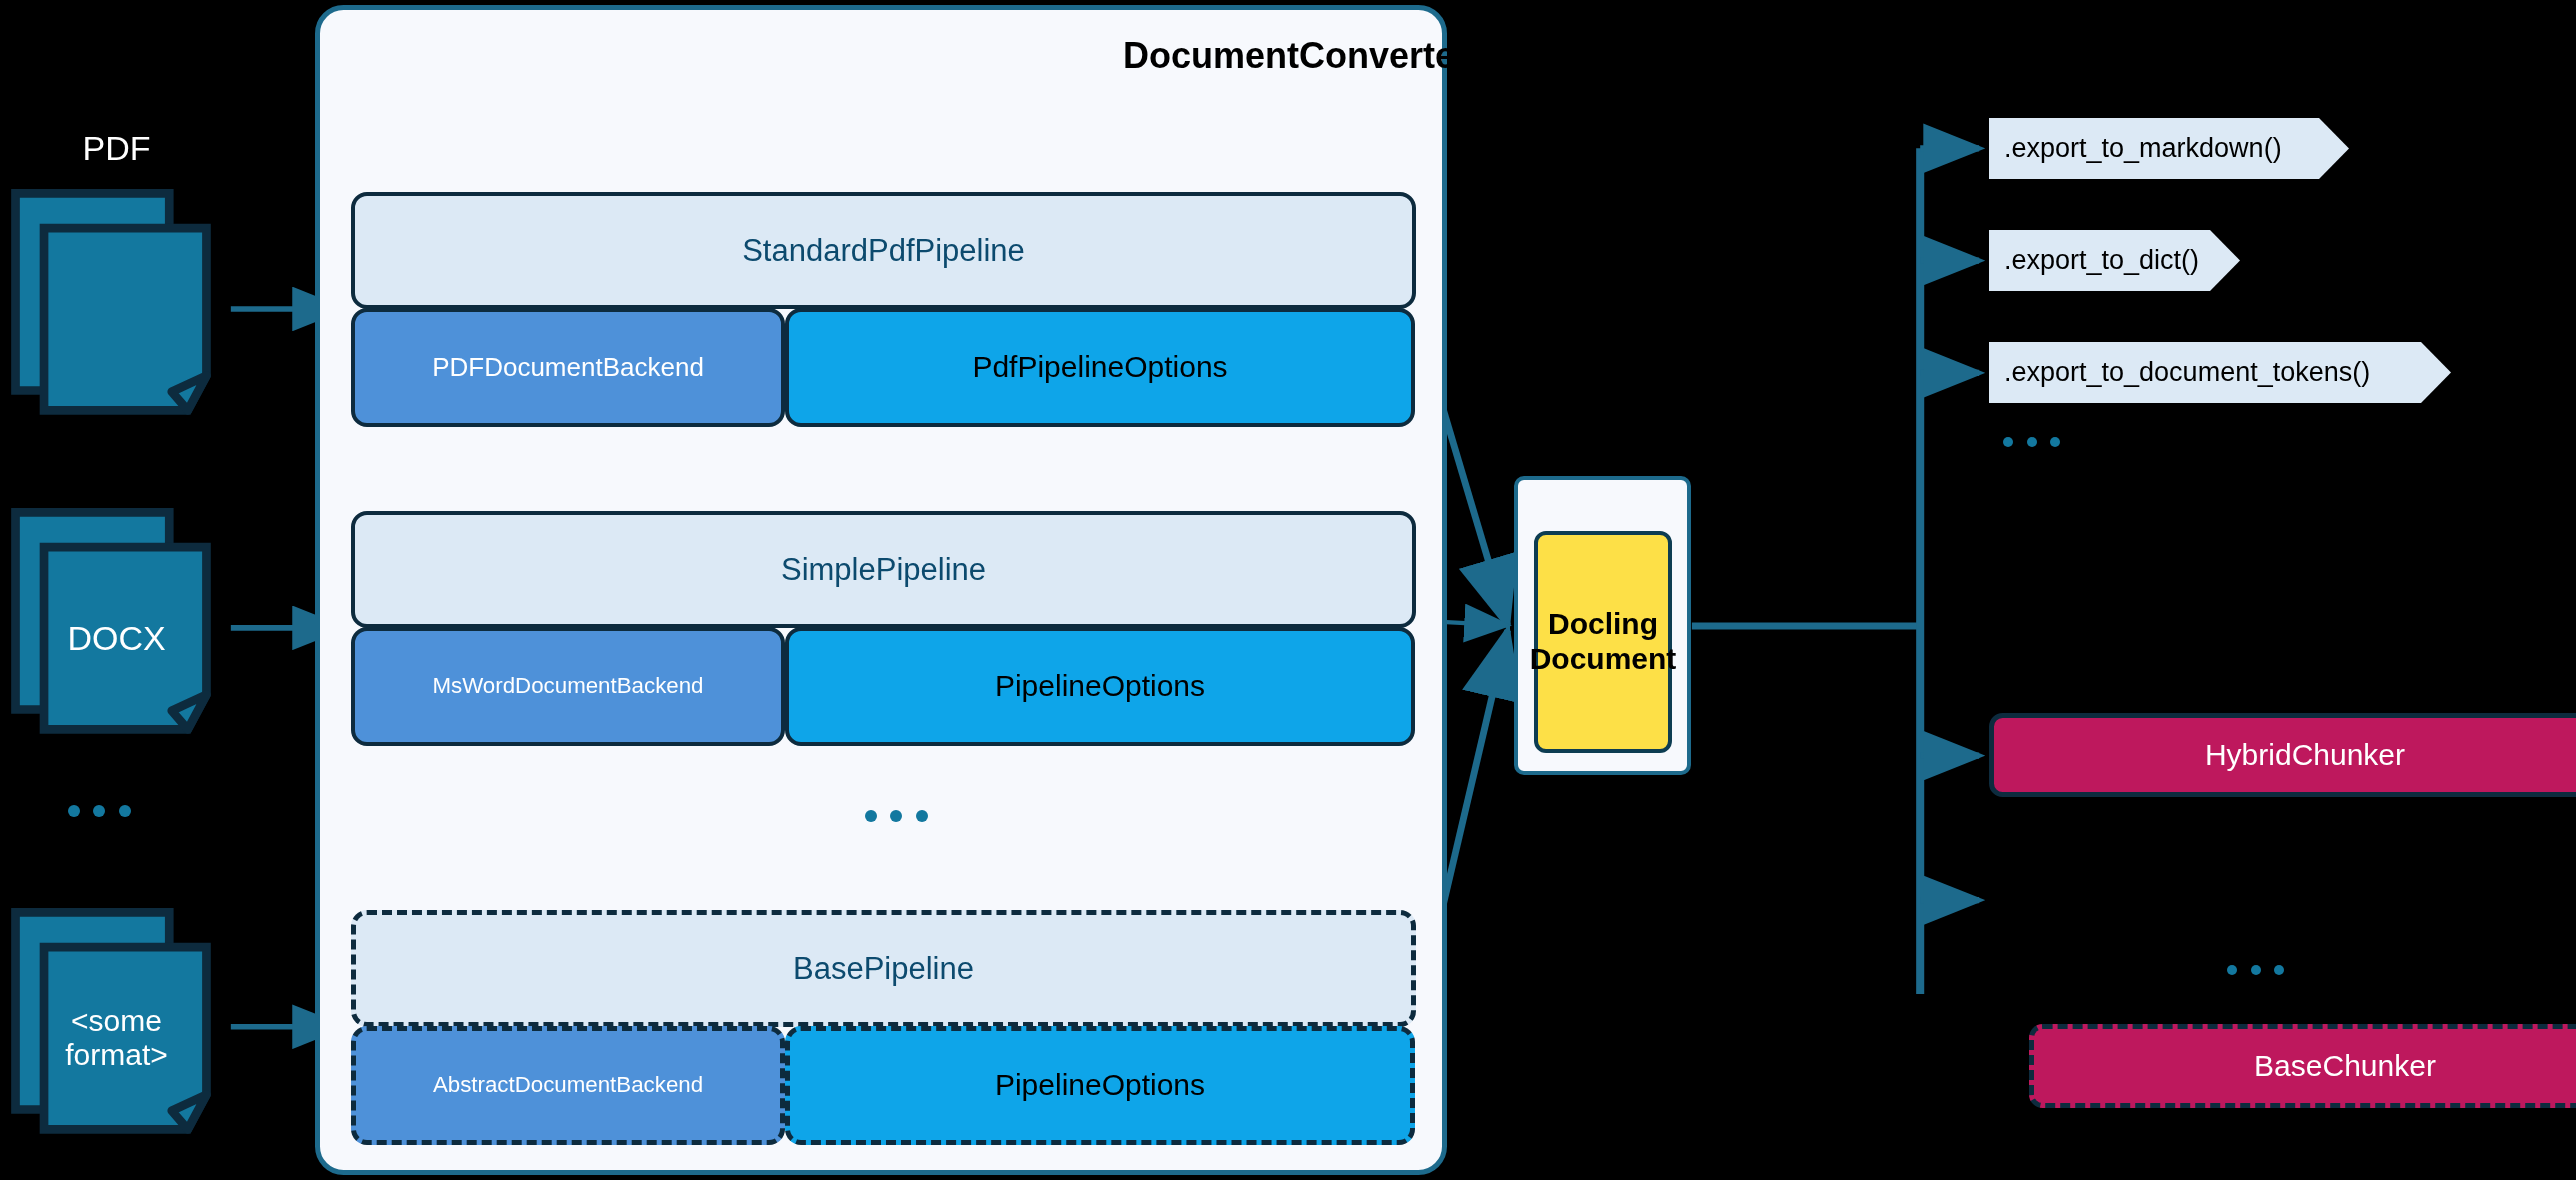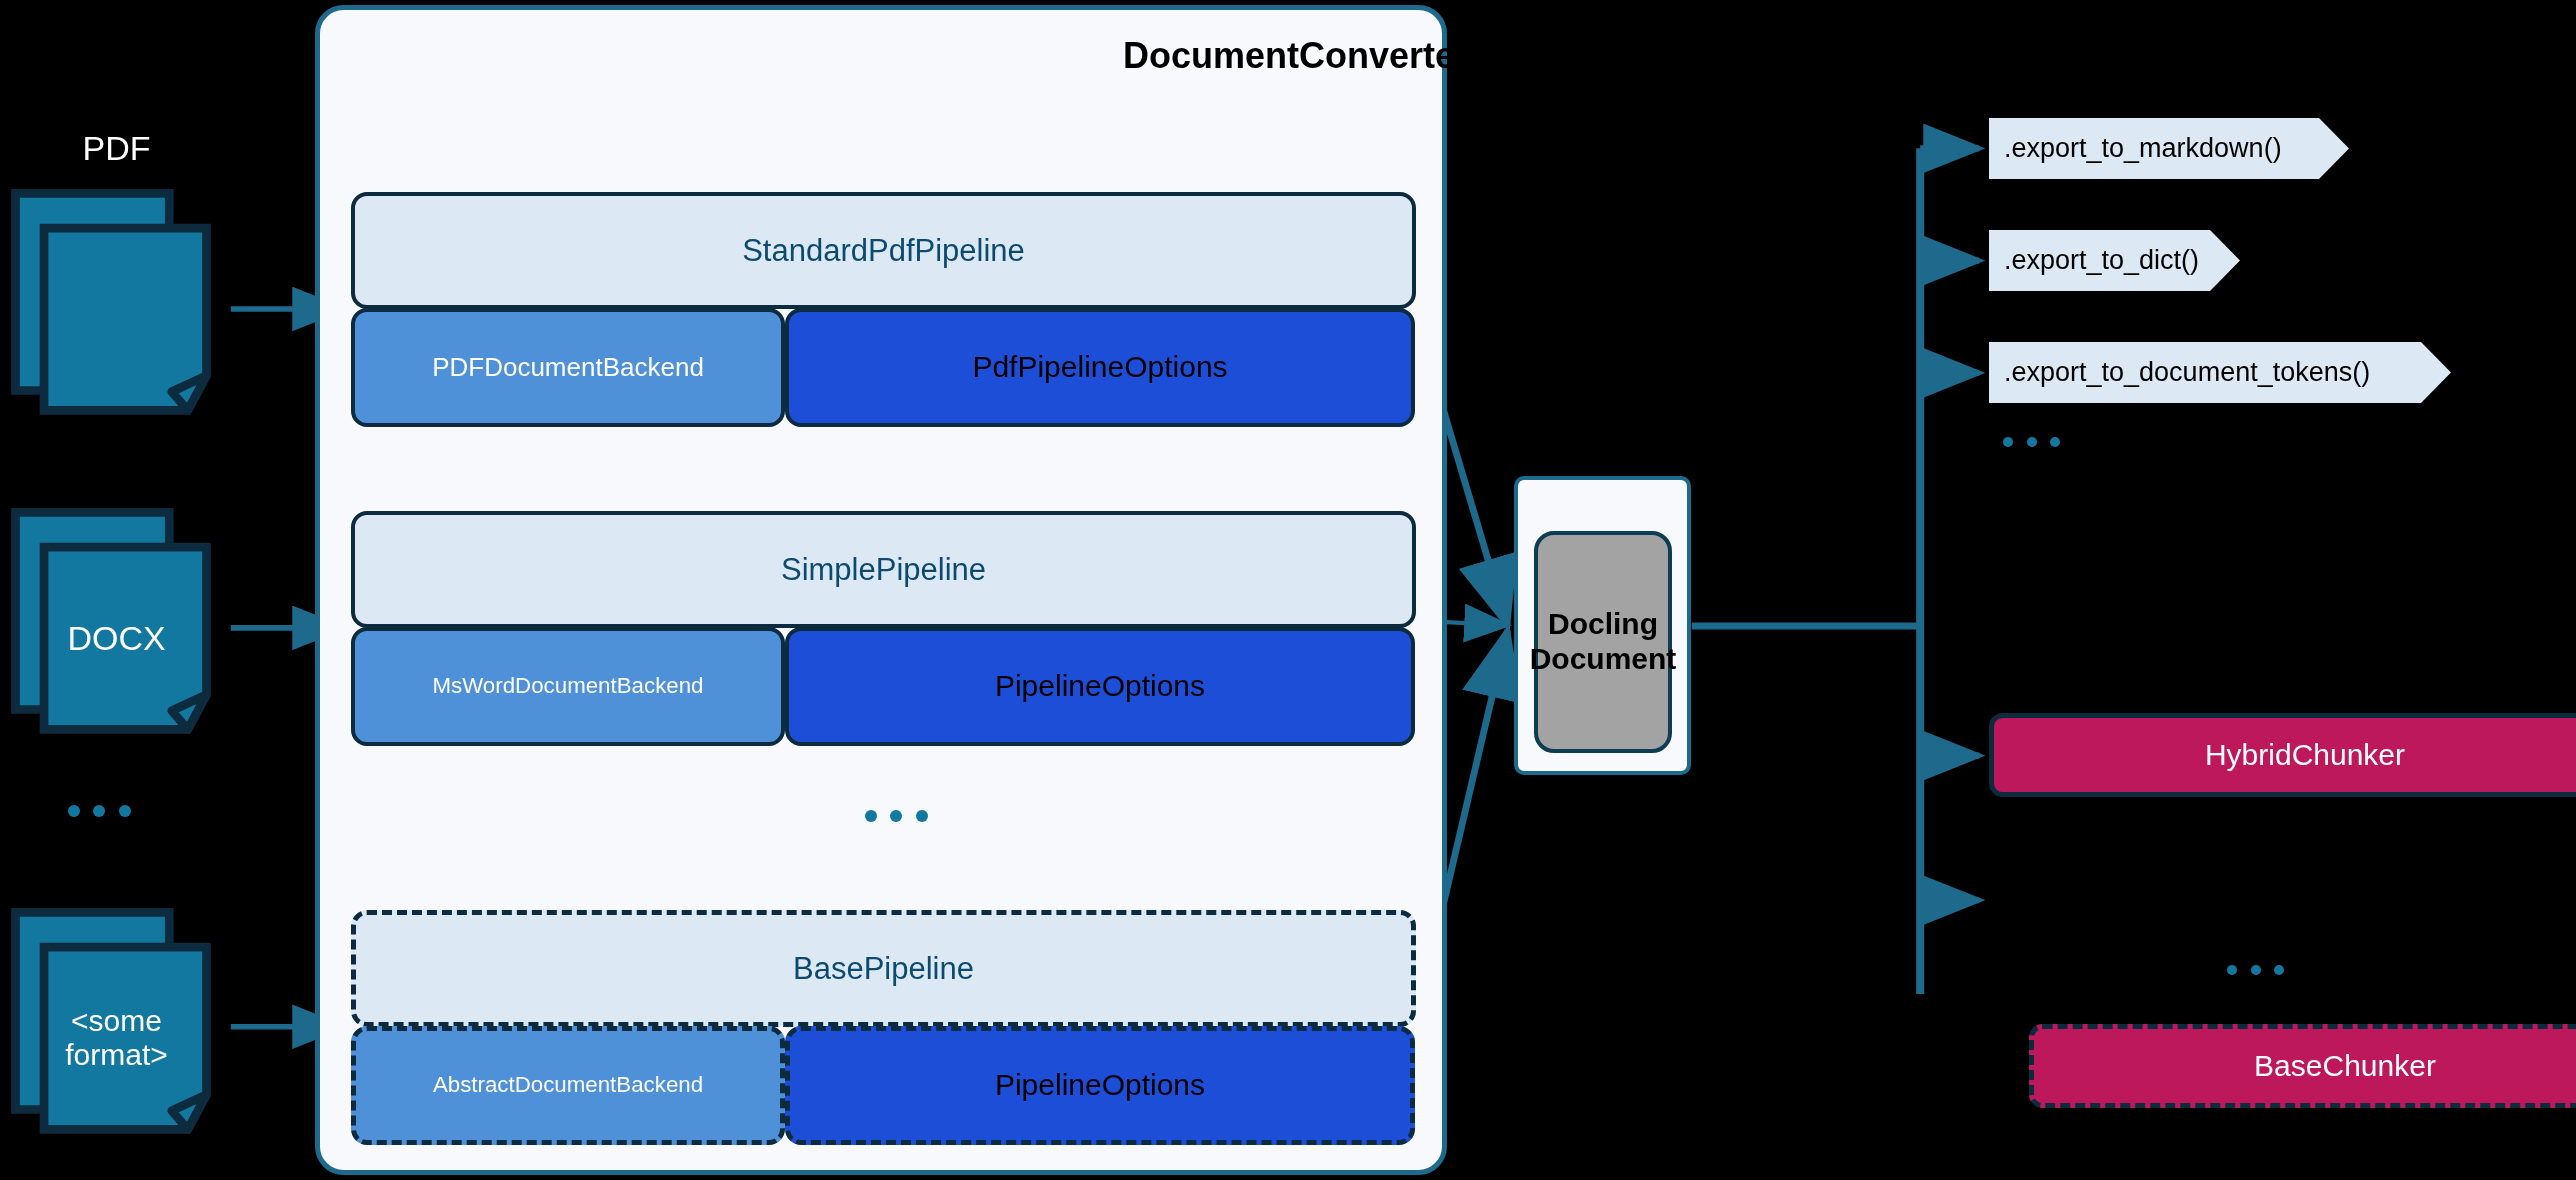--- a/index.html
+++ b/index.html
@@ -116,21 +116,21 @@
   }
   .pipe-backend {
     width: 434px;
     background: #4e91d9;
     color: #ffffff;
     font-size: 26px;
   }
   .pipe-backend.tight { font-size: 22.3px; }
   .pipe-options {
     width: 630px;
-    background: #1d4ed8;
+    background: #0ea5e9;
     color: #000000;
     font-size: 30px;
   }
   .pipeline.dashed .pipe-head,
   .pipeline.dashed .pipe-backend,
   .pipeline.dashed .pipe-options {
     border-style: dashed;
     border-width: 5px;
   }
 
@@ -153,23 +153,23 @@
     text-align: center;
     font-size: 23.6px;
     color: #000000;
   }
   #docling-doc {
     position: absolute;
     left: 20px;
     top: 55px;
     width: 138px;
     height: 222px;
-    background: #a3a3a3;
+    background: #fde047;
     border: 4.3px solid #0d3d52;
-    border-radius: 20px;
+    border-radius: 12px;
     box-sizing: border-box;
     display: flex;
     align-items: center;
     justify-content: center;
     text-align: center;
     font-size: 30px;
     font-weight: bold;
     color: #000000;
     line-height: 1.16;
     white-space: pre-line;

